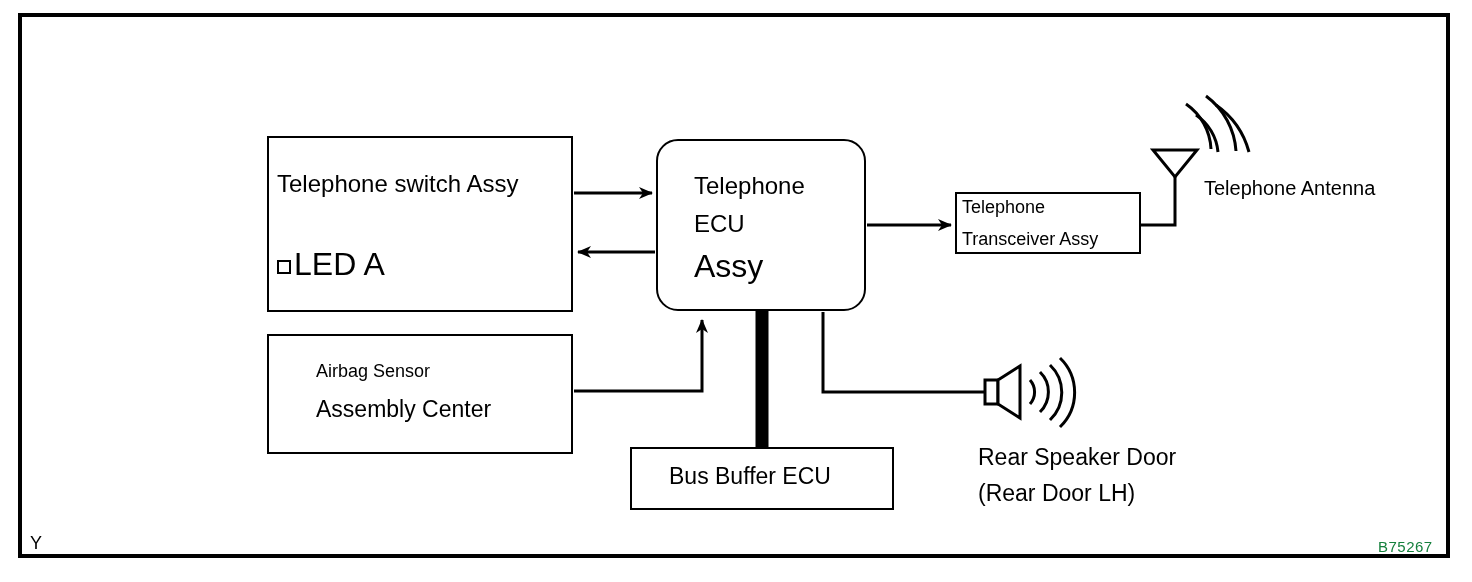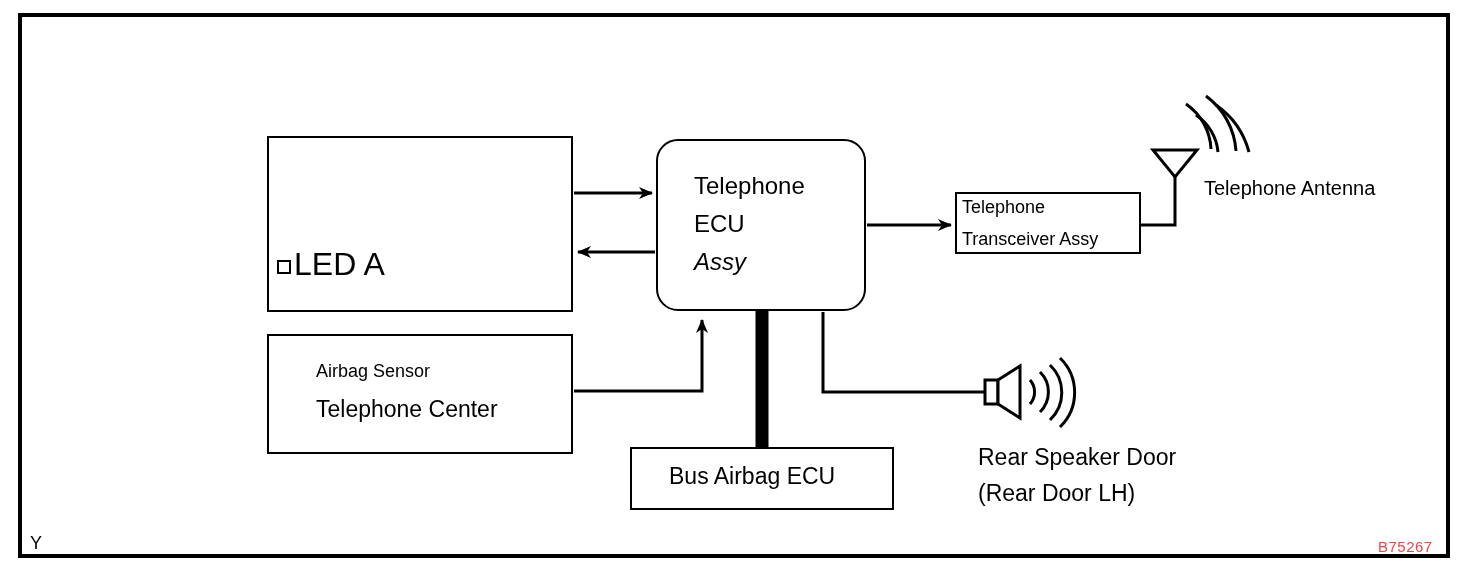--- a/index.html
+++ b/index.html
@@ -64,21 +64,21 @@
     box-sizing: border-box;
     margin-right: 3px;
     vertical-align: 1px;
     background: #ffffff;
   }
   #ecu-box {
     left: 656px; top: 139px; width: 210px; height: 172px;
   }
   #ecu-line-1 { left: 694px; top: 174px; font-size: 24px; }
   #ecu-line-2 { left: 694px; top: 212px; font-size: 24px; }
-  #ecu-line-3 { left: 694px; top: 250px; font-size: 24px; font-style: italic; }
+  #ecu-line-3 { left: 694px; top: 250px; font-size: 32px; }
 
   #transceiver-box {
     left: 955px; top: 192px; width: 186px; height: 62px;
   }
   #transceiver-line-1 { left: 962px; top: 198px; font-size: 18px; }
   #transceiver-line-2 { left: 962px; top: 230px; font-size: 18px; }
 
   #airbag-box {
     left: 267px; top: 334px; width: 306px; height: 120px;
   }
@@ -91,21 +91,21 @@
   #busbuffer-label { left: 669px; top: 465px; font-size: 23px; }
 
   #antenna-label { left: 1196px; top: 178px; font-size: 20px; margin-left: 8px; }
   #speaker-label-1 { left: 978px; top: 446px; font-size: 23px; }
   #speaker-label-2 { left: 978px; top: 482px; font-size: 23px; }
 
   #corner-letter {
     position: absolute; left: 30px; top: 533px; font-size: 18px; color:#000;
   }
   #ref-code {
-    position: absolute; left: 1378px; top: 538px; font-size: 15px; color:#ef4444;
+    position: absolute; left: 1378px; top: 538px; font-size: 15px; color:#15803d;
     letter-spacing: 0.5px;
   }
   
   #wires {
     position: absolute;
     left: 0; top: 0;
     width: 1472px;
     height: 582px;
     pointer-events: none;
   }
@@ -156,39 +156,40 @@
       <rect x="985" y="380" width="13" height="24" fill="#ffffff" stroke="#000000" stroke-width="3"></rect>
       <polygon points="998,380 1020,366 1020,418 998,404" fill="#ffffff" stroke="#000000" stroke-width="3"></polygon>
       <path d="M1030,380 A18,18 0 0 1 1030,404" fill="none" stroke="#000000" stroke-width="3"></path>
       <path d="M1040,372 A28,28 0 0 1 1040,412" fill="none" stroke="#000000" stroke-width="3"></path>
       <path d="M1050,365 A38,38 0 0 1 1050,420" fill="none" stroke="#000000" stroke-width="3"></path>
       <path d="M1060,358 A48,48 0 0 1 1060,427" fill="none" stroke="#000000" stroke-width="3"></path>
     </g>
   </svg>
 
   <div class="box" id="switch-box"></div>
+  <div class="box-text" id="switch-title">Telephone switch Assy</div>
   <div class="box-text" id="switch-opt-2">
     <span class="checkbox-glyph"></span><span>LED A</span>
   </div>
 
   <div class="box rounded" id="ecu-box"></div>
   <div class="box-text" id="ecu-line-1">Telephone</div>
   <div class="box-text" id="ecu-line-2">ECU</div>
   <div class="box-text" id="ecu-line-3">Assy</div>
 
   <div class="box" id="transceiver-box"></div>
   <div class="box-text" id="transceiver-line-1">Telephone</div>
   <div class="box-text" id="transceiver-line-2">Transceiver Assy</div>
 
   <div class="box" id="airbag-box"></div>
   <div class="box-text" id="airbag-line-1">Airbag Sensor</div>
-  <div class="box-text" id="airbag-line-2">Telephone Center</div>
+  <div class="box-text" id="airbag-line-2">Assembly Center</div>
 
   <div class="box" id="busbuffer-box"></div>
-  <div class="box-text" id="busbuffer-label">Bus Airbag ECU</div>
+  <div class="box-text" id="busbuffer-label">Bus Buffer ECU</div>
 
   <div class="box-text" id="antenna-label">Telephone Antenna</div>
   <div class="box-text" id="speaker-label-1">Rear Speaker Door</div>
   <div class="box-text" id="speaker-label-2">(Rear Door LH)</div>
 
   <div id="corner-letter">Y</div>
   <div id="ref-code">B75267</div>
 
 </div>
 

